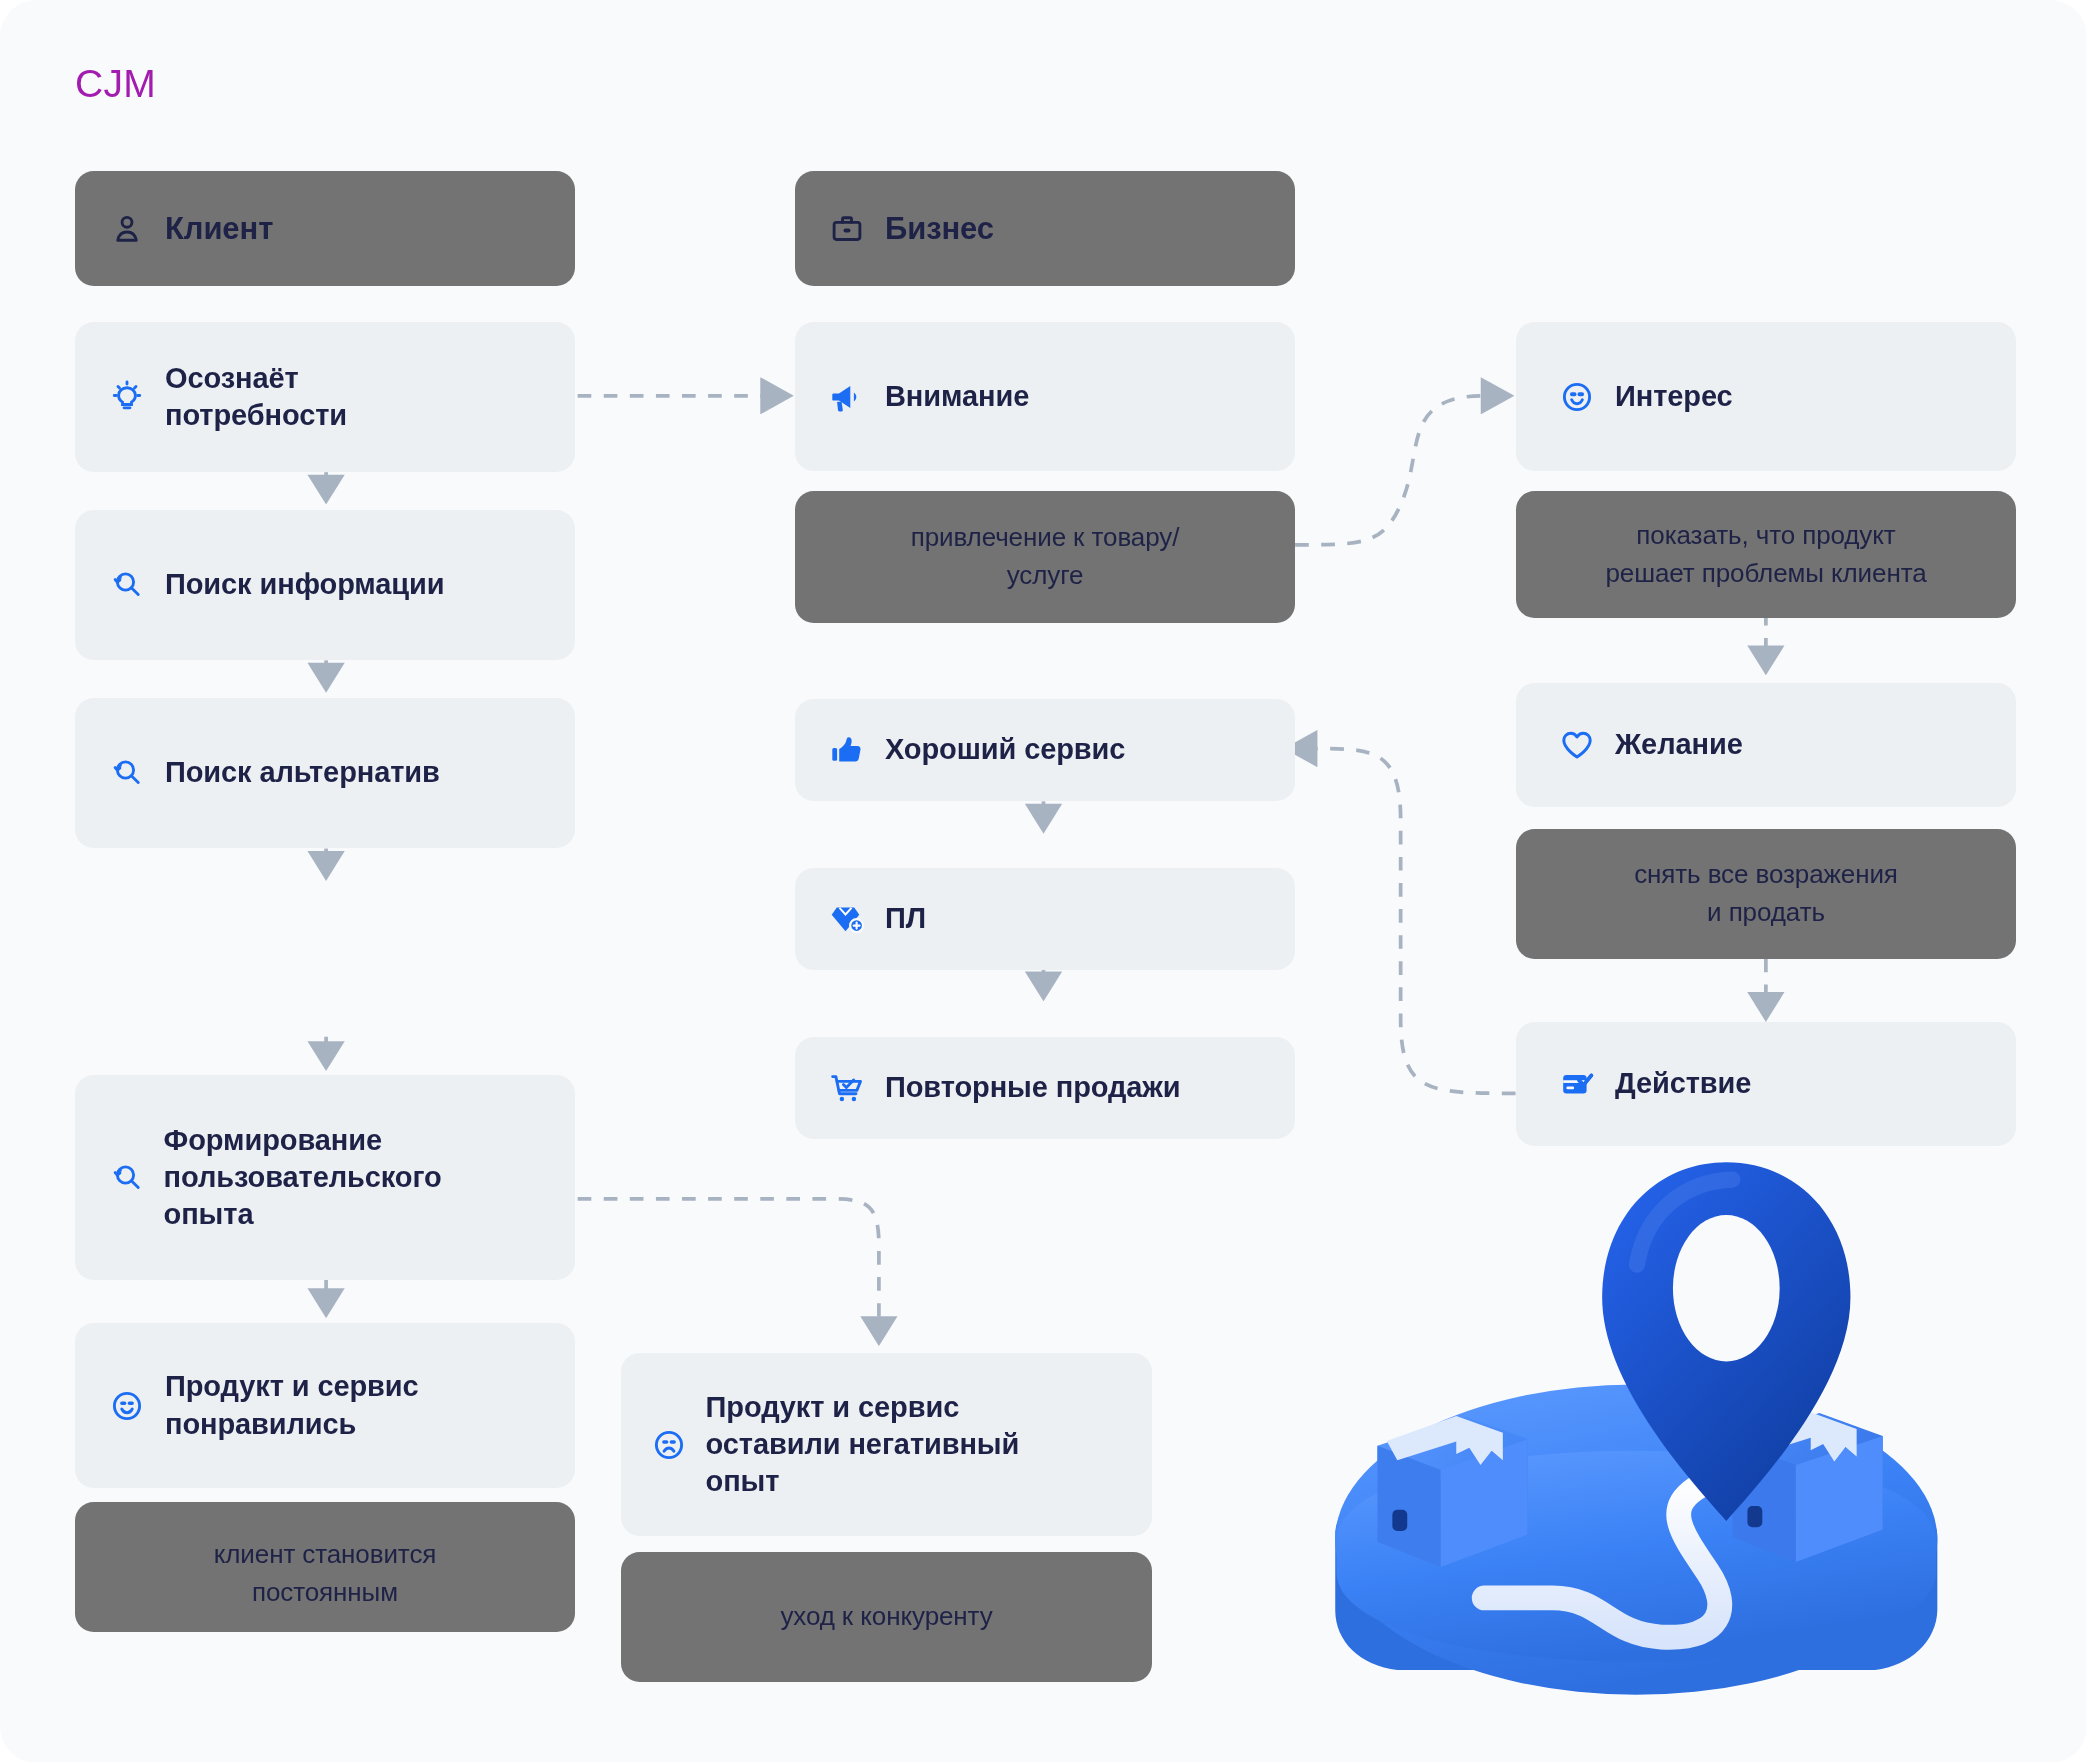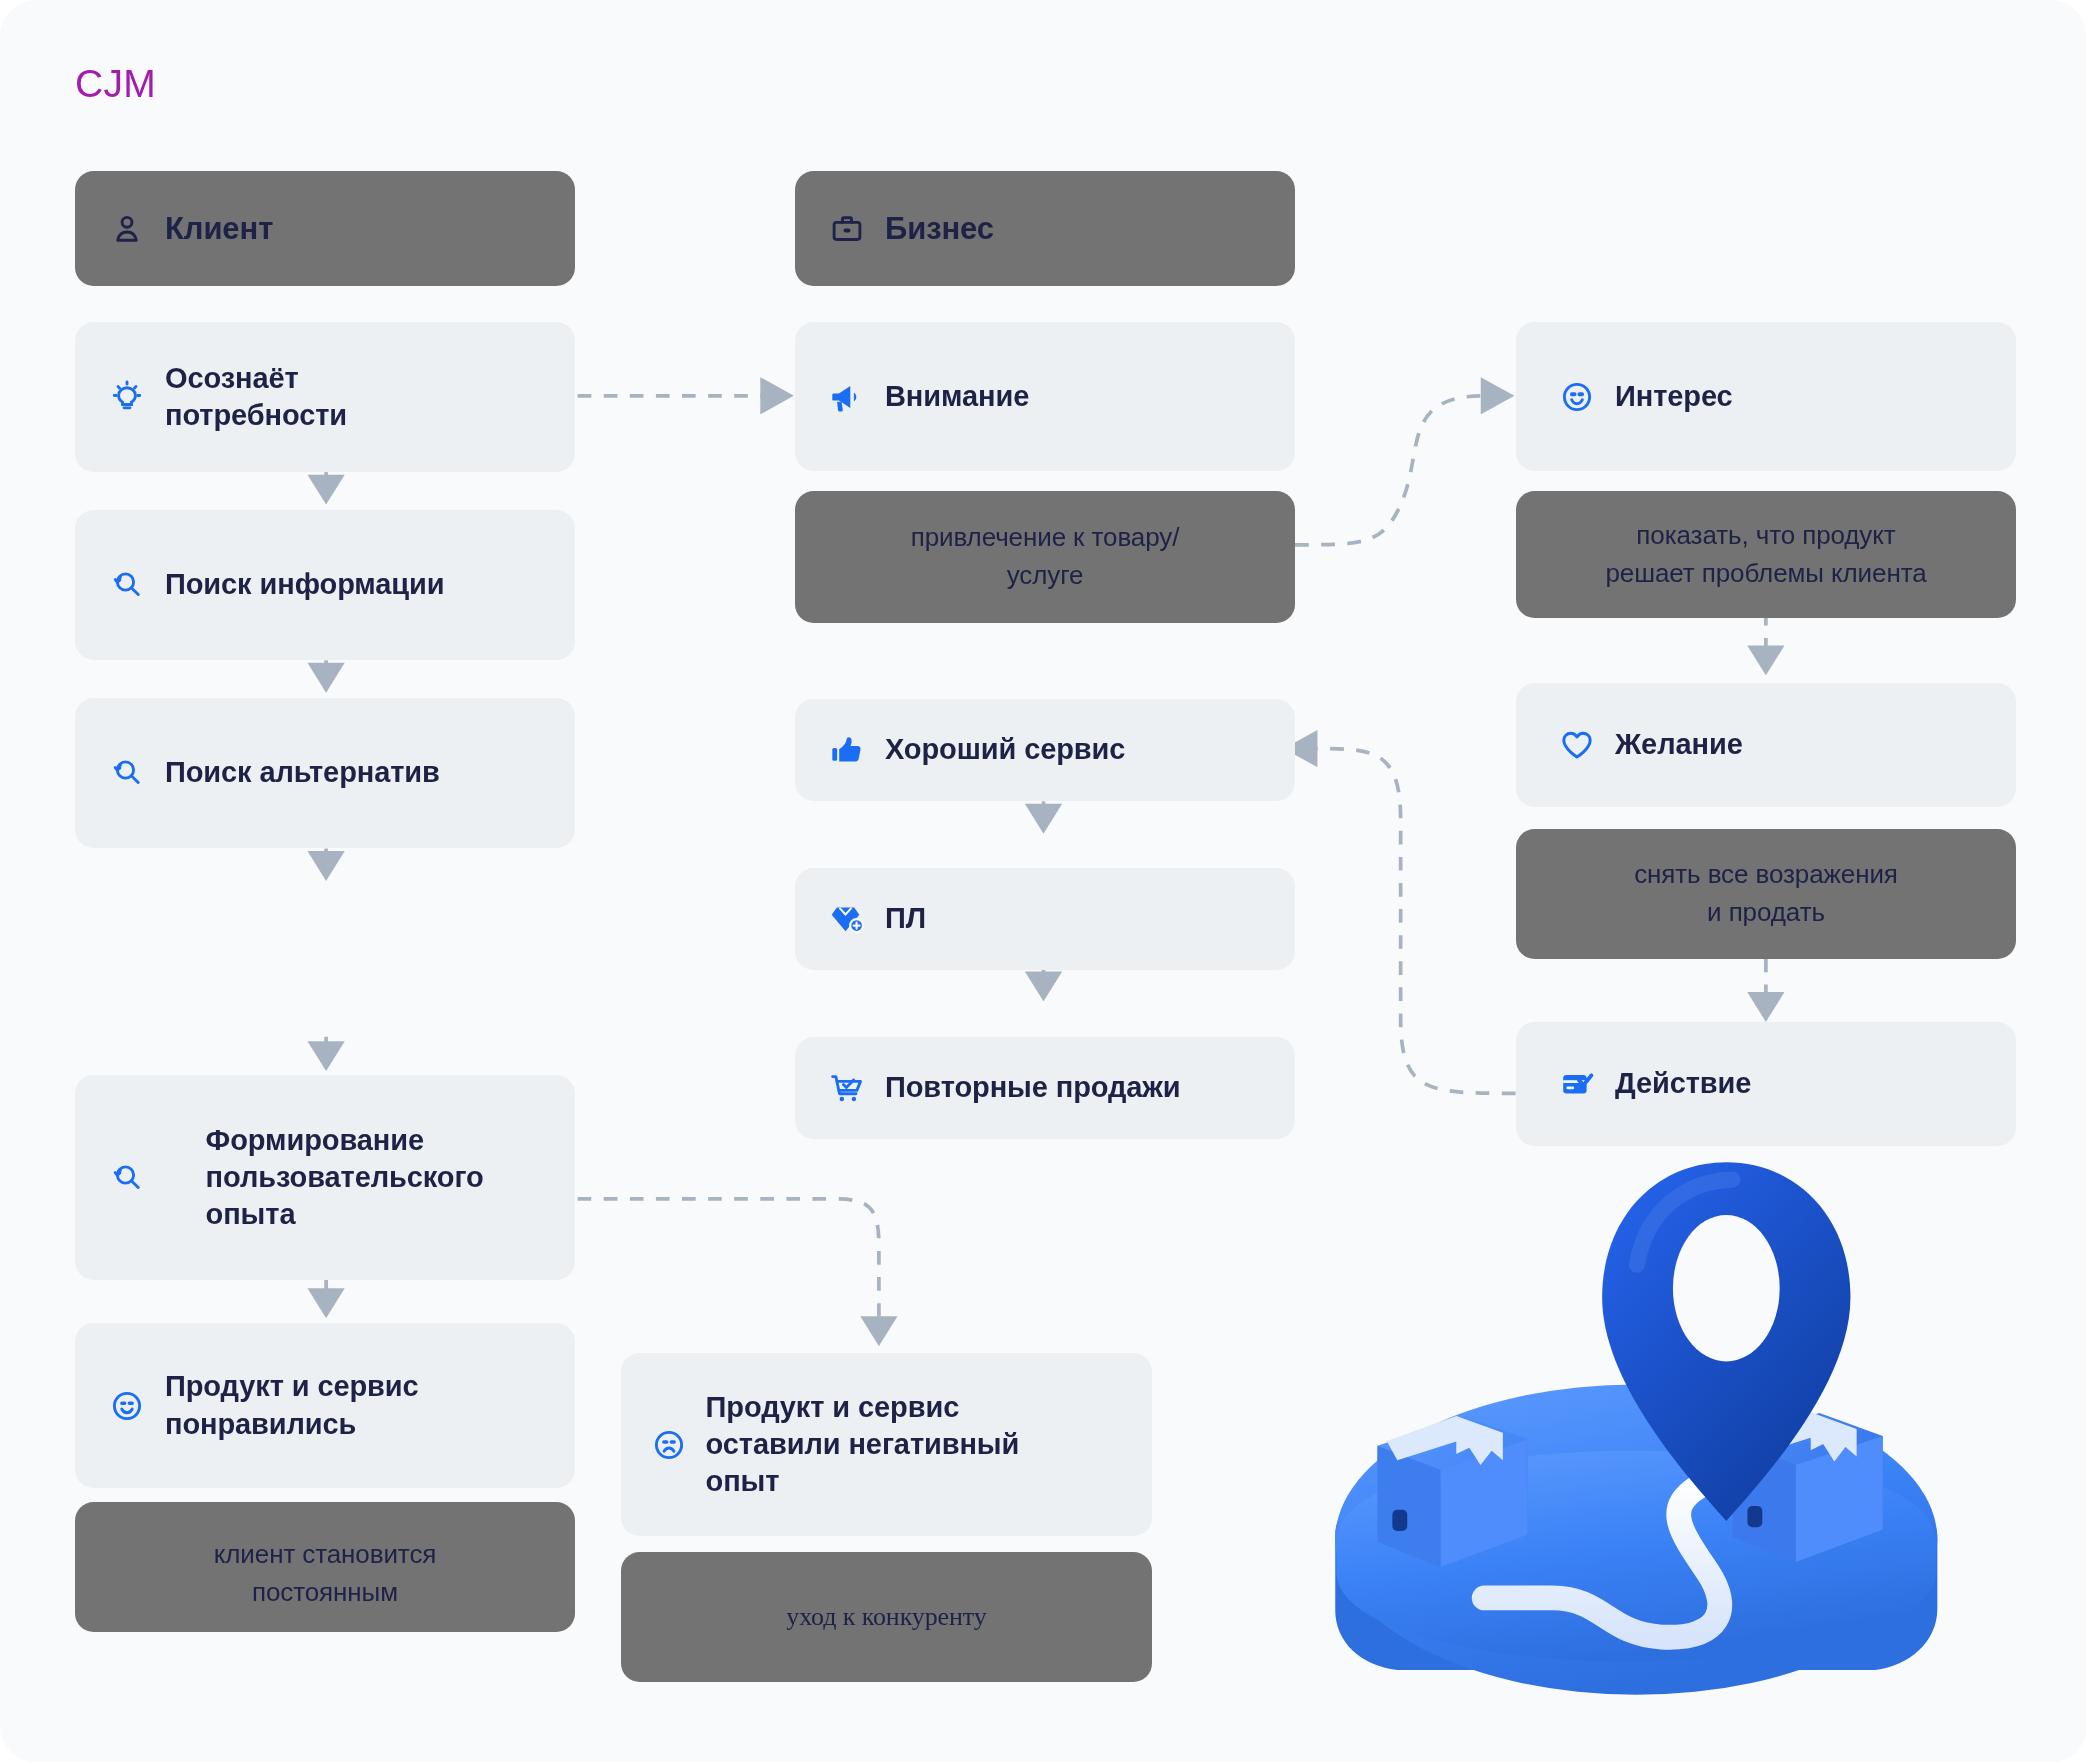--- a/index.html
+++ b/index.html
@@ -113,21 +113,21 @@
         <circle cx="11" cy="10" r="5.4"></circle>
         <path d="M14.9 13.8 L19.5 18.4"></path>
         <path d="M5.6 10 C5.6 10 5.6 7 7.6 7"></path>
         <path d="M4.1 8.4 L5.6 10.2 L7.3 8.6"></path>
       </svg>
     </span>
     <span class="lbl">Поиск альтернатив</span>
   </div>
 
 
-  <div class="card grey" style="left:75px;top:1075px;width:500px;height:205px;padding:0 34px;gap:42px;">
+  <div class="card grey" style="left:75px;top:1075px;width:500px;height:205px;padding:0 34px;">
     <span class="ic" style="margin-right:18.6px;">
       <svg width="36" height="36" viewBox="0 0 24 24" fill="none" stroke="#1B6EF3" stroke-width="1.9" stroke-linecap="round" stroke-linejoin="round">
         <circle cx="11" cy="10" r="5.4"></circle>
         <path d="M14.9 13.8 L19.5 18.4"></path>
         <path d="M5.6 10 C5.6 10 5.6 7 7.6 7"></path>
         <path d="M4.1 8.4 L5.6 10.2 L7.3 8.6"></path>
       </svg>
     </span>
     <span class="lbl" style="white-space:pre-line;">Формирование
 пользовательского
@@ -157,21 +157,21 @@
         <circle cx="12" cy="12" r="8.4"></circle>
         <path d="M8.6 10 L10.4 10 M13.6 10 L15.4 10" stroke-width="2.4"></path>
         <path d="M8.7 16.2 C9.6 14.6 10.7 14 12 14 C13.3 14 14.4 14.6 15.3 16.2"></path>
       </svg>
     </span>
     <span class="lbl" style="white-space:pre-line;">Продукт и сервис
 оставили негативный
 опыт</span>
   </div>
 
-  <div class="card blue sub" style="left:621px;top:1552px;width:531px;height:130px;padding:0 25px;font-family:Liberation Serif, serif;">
+  <div class="card blue sub" style="left:621px;top:1552px;width:531px;height:130px;padding:0 25px;">
     <span class="lbl" style="white-space:pre-line;">уход к конкуренту</span>
   </div>
 
   <div class="card blue head" style="left:795px;top:171px;width:500px;height:115px;padding:0 34px;">
     <span class="ic" style="margin-right:20px;">
       <svg width="36" height="36" viewBox="0 0 24 24" fill="none" stroke="#1E2247" stroke-width="1.9" stroke-linecap="round" stroke-linejoin="round">
         <rect x="3.4" y="7.6" width="17.2" height="11.4" rx="1.6"></rect>
         <path d="M9 7.6 L9 5.4 C9 4.9 9.4 4.5 9.9 4.5 L14.1 4.5 C14.6 4.5 15 4.9 15 5.4 L15 7.6"></path>
         <path d="M11 13 L13 13" stroke-width="2.6"></path>
       </svg>

